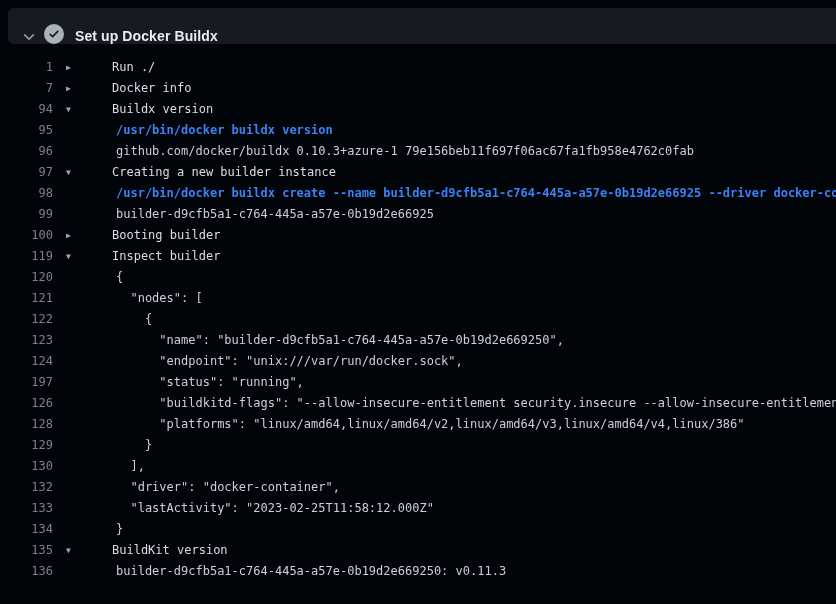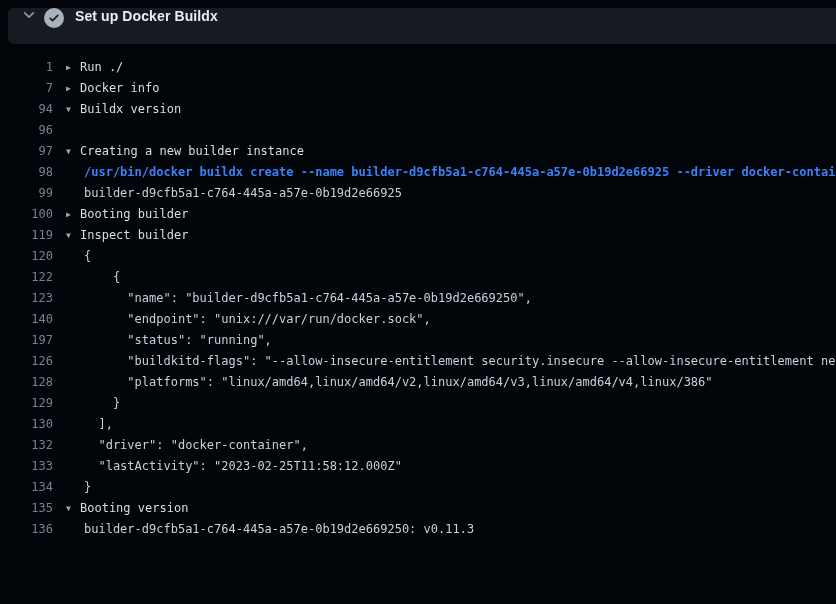--- a/index.html
+++ b/index.html
@@ -18,21 +18,21 @@
   * { margin: 0; padding: 0; box-sizing: border-box; }
   html, body {
     width: 836px; height: 604px; overflow: hidden;
     background: var(--page_bg);
     font-family: "Liberation Sans", sans-serif;
   }
   .step-header {
     position: absolute; left: 8px; top: 8px; right: 0; height: 36px;
     background: var(--header_bg);
     border-radius: 6px 0 0 6px;
-    display: flex; align-items: flex-start;
+    display: flex; align-items: flex-end;
     cursor: pointer;
   }
   .chev {
     width: 30px; display: flex; justify-content: center; align-items: center;
     color: var(--icon_gray); flex: none; margin-left: 6px;
   }
   .check-circle {
     width: 20px; height: 20px; border-radius: 50%;
     background: var(--check_circle_bg);
     display: flex; align-items: center; justify-content: center;
@@ -55,21 +55,21 @@
   .num {
     flex: none; width: 53px; text-align: right;
     color: var(--line_number_fg);
     cursor: pointer;
   }
   .marker {
     flex: none; width: 14px; margin-left: 13px;
     font-size: 8px; line-height: 21px; text-align: left;
     color: var(--marker_fg);
   }
-  .text { flex: none; }
+  .text { flex: none; margin-left: 32px; }
   .row.group .text { color: var(--group_fg); cursor: pointer; }
   .row.output .text { color: var(--output_fg); padding-left: 4px; }
   .row.command .text { color: var(--command_fg); font-weight: 600; padding-left: 4px; }
 </style>
 </head>
 <body>
 
 <div class="step-header">
   <span class="chev">
     <svg width="14" height="14" viewBox="0 0 16 16" fill="none">
@@ -82,34 +82,36 @@
     </svg>
   </span>
   <span class="step-title">Set up Docker Buildx</span>
 </div>
 
 <div class="log">
   <div>
       <div class="row group"><span class="num">1</span><span class="marker">▶</span><span class="text">Run ./</span></div>
       <div class="row group"><span class="num">7</span><span class="marker">▶</span><span class="text">Docker info</span></div>
       <div class="row group"><span class="num">94</span><span class="marker">▼</span><span class="text">Buildx version</span></div>
-      <div class="row output"><span class="num">96</span><span class="marker"></span></div>
+      <div class="row command"><span class="num">95</span><span class="marker"></span><span class="text">/usr/bin/docker buildx version</span></div>
+      <div class="row output"><span class="num">96</span><span class="marker"></span><span class="text">github.com/docker/buildx 0.10.3+azure-1 79e156beb11f697f06ac67fa1fb958e4762c0fab</span></div>
       <div class="row group"><span class="num">97</span><span class="marker">▼</span><span class="text">Creating a new builder instance</span></div>
       <div class="row command"><span class="num">98</span><span class="marker"></span><span class="text">/usr/bin/docker buildx create --name builder-d9cfb5a1-c764-445a-a57e-0b19d2e66925 --driver docker-container --buildkitd-flags</span></div>
       <div class="row output"><span class="num">99</span><span class="marker"></span><span class="text">builder-d9cfb5a1-c764-445a-a57e-0b19d2e66925</span></div>
       <div class="row group"><span class="num">100</span><span class="marker">▶</span><span class="text">Booting builder</span></div>
       <div class="row group"><span class="num">119</span><span class="marker">▼</span><span class="text">Inspect builder</span></div>
       <div class="row output"><span class="num">120</span><span class="marker"></span><span class="text">{</span></div>
+      <div class="row output"><span class="num">121</span><span class="marker"></span><span class="text">  "nodes": [</span></div>
       <div class="row output"><span class="num">122</span><span class="marker"></span><span class="text">    {</span></div>
       <div class="row output"><span class="num">123</span><span class="marker"></span><span class="text">      "name": "builder-d9cfb5a1-c764-445a-a57e-0b19d2e669250",</span></div>
-      <div class="row output"><span class="num">140</span><span class="marker"></span><span class="text">      "endpoint": "unix:///var/run/docker.sock",</span></div>
+      <div class="row output"><span class="num">124</span><span class="marker"></span><span class="text">      "endpoint": "unix:///var/run/docker.sock",</span></div>
       <div class="row output"><span class="num">197</span><span class="marker"></span><span class="text">      "status": "running",</span></div>
       <div class="row output"><span class="num">126</span><span class="marker"></span><span class="text">      "buildkitd-flags": "--allow-insecure-entitlement security.insecure --allow-insecure-entitlement network.host",</span></div>
       <div class="row output"><span class="num">128</span><span class="marker"></span><span class="text">      "platforms": "linux/amd64,linux/amd64/v2,linux/amd64/v3,linux/amd64/v4,linux/386"</span></div>
       <div class="row output"><span class="num">129</span><span class="marker"></span><span class="text">    }</span></div>
       <div class="row output"><span class="num">130</span><span class="marker"></span><span class="text">  ],</span></div>
       <div class="row output"><span class="num">132</span><span class="marker"></span><span class="text">  "driver": "docker-container",</span></div>
       <div class="row output"><span class="num">133</span><span class="marker"></span><span class="text">  "lastActivity": "2023-02-25T11:58:12.000Z"</span></div>
       <div class="row output"><span class="num">134</span><span class="marker"></span><span class="text">}</span></div>
-      <div class="row group"><span class="num">135</span><span class="marker">▼</span><span class="text">Booting version</span></div>
+      <div class="row group"><span class="num">135</span><span class="marker">▼</span><span class="text">BuildKit version</span></div>
       <div class="row output"><span class="num">136</span><span class="marker"></span><span class="text">builder-d9cfb5a1-c764-445a-a57e-0b19d2e669250: v0.11.3</span></div>
     </div>
 </div>
 
 </body></html>

